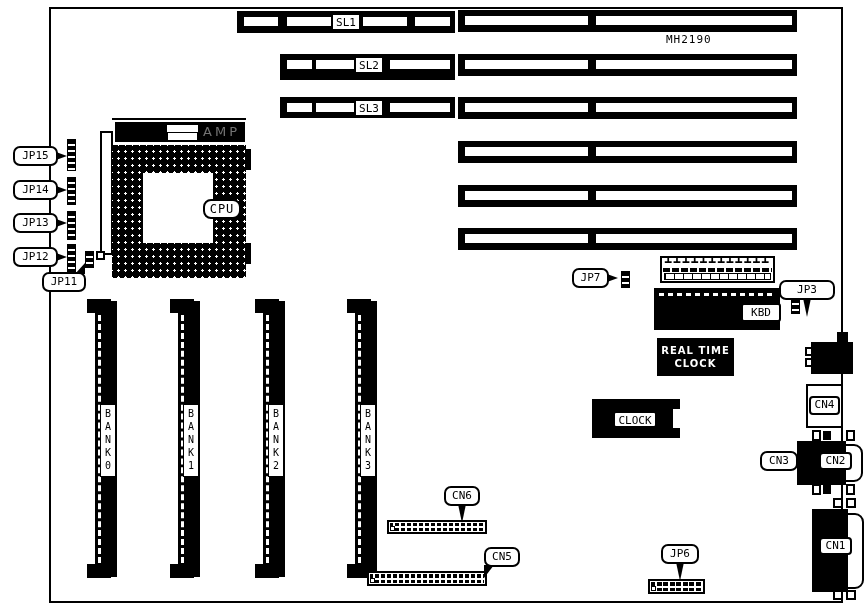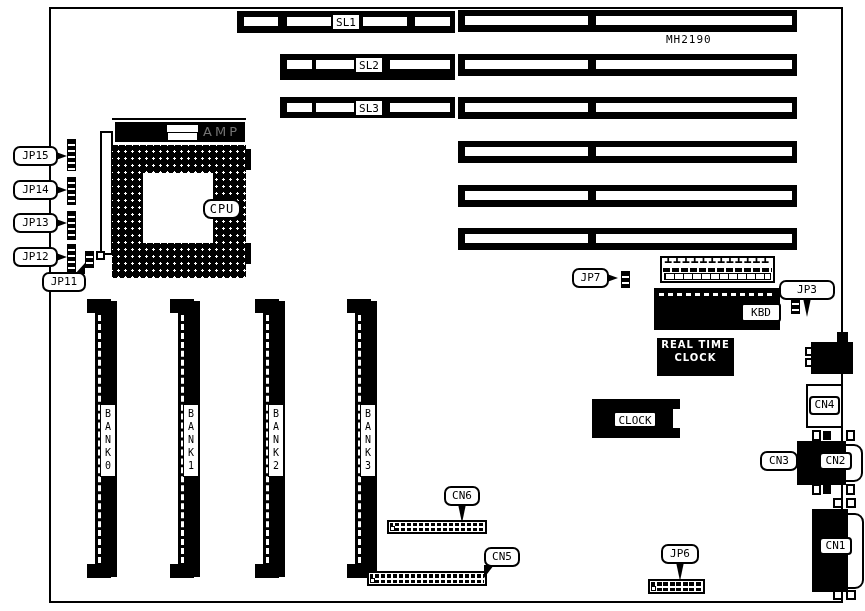--- a/index.html
+++ b/index.html
@@ -78,21 +78,21 @@
   .pin1 { position:absolute; left:1px; bottom:1px; width:5px; height:5px; background:#fff; border:1px solid #000; }
 
   
   .chip { position:absolute; background:#000; }
   .chiplabel {
     position:absolute; background:#fff; border:2px solid #000; border-radius:3px;
     font:11px/15px "DejaVu Sans Mono", monospace; text-align:center; z-index:3;
   }
   .rtc-label {
     position:absolute; inset:0; color:#fff; font:bold 10px/13px "DejaVu Sans", sans-serif;
-    text-align:center; white-space:pre-line; letter-spacing:1px;
+    text-align:center; white-space:pre-line; padding-top:6px; letter-spacing:1px;
   }
   .notch { position:absolute; background:#fff; }
 
   
   .power { position:absolute; border:2px solid #000; background:#fff; display:flex; flex-direction:column; }
   .power-pins { height:10px; overflow:hidden; font:11px/10px "DejaVu Sans Mono", monospace; letter-spacing:2.2px; padding-left:3px; }
   .power-mid  { height:4px; margin:0 1px; background:repeating-linear-gradient(90deg,#000 0 7px,#fff 7px 9px); }
   .power-sock { flex:1 1 auto; margin:1px 2px 1px 2px; border:1px solid #000;
                 background:repeating-linear-gradient(90deg,#000 0 1px,#fff 1px 9px); }
 

